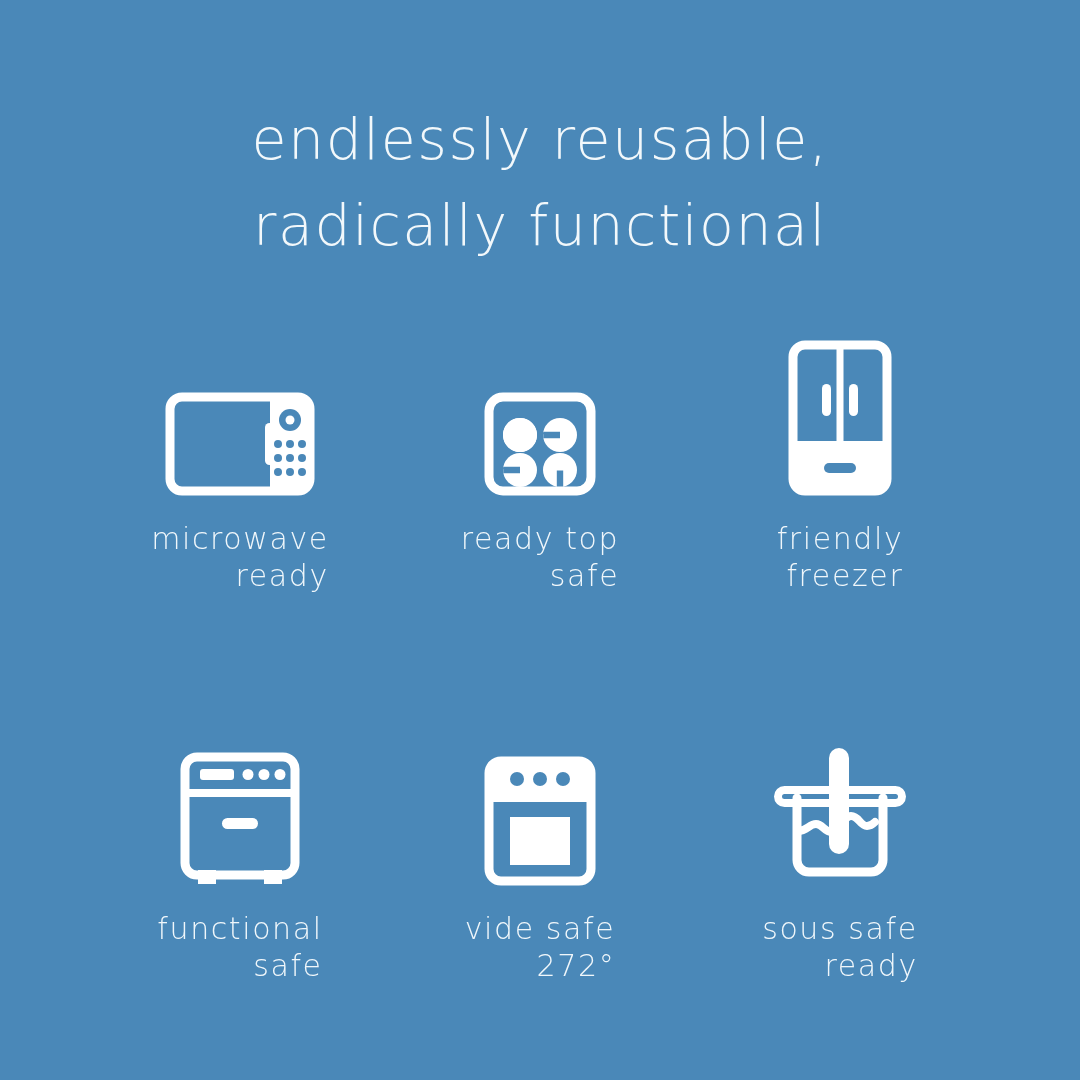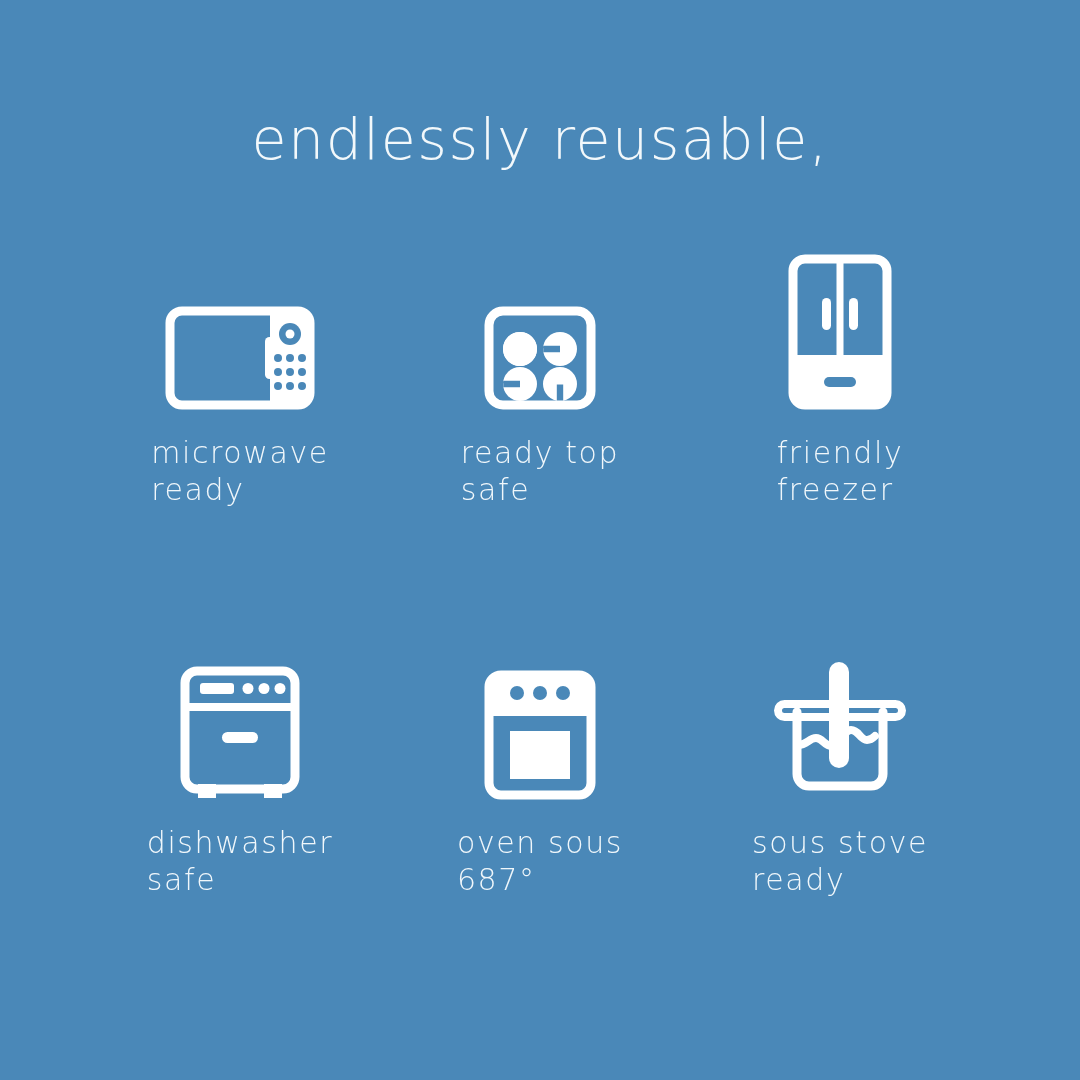--- a/index.html
+++ b/index.html
@@ -66,40 +66,41 @@
     display: flex;
     align-items: flex-end;
     justify-content: center;
   }
   .icon-box svg {
     display: block;
     overflow: visible;
   }
   .caption {
     margin-top: 24px;
-    text-align: left;
+    text-align: right;
     color: #f0f7fb;
     font-family: "DejaVu Sans", sans-serif;
     font-weight: 300;
     font-size: 30px;
     line-height: 37px;
     letter-spacing: 1.6px;
   }
   .caption-line {
     display: block;
     white-space: nowrap;
   }
 </style>
 </head>
 <body>
 
 <div class="page">
 
   <div class="headline">
     <span class="headline-line">endlessly reusable,</span>
+    <span class="headline-line">radically functional</span>
   </div>
 
   <div class="grid">
 
     <div class="row row-top">
 
       <div class="cell">
         <div class="icon-box">
           <svg width="150" height="104" viewBox="0 0 150 104" fill="none" xmlns="http://www.w3.org/2000/svg">
             <rect x="5" y="5" width="140" height="94" rx="12" stroke="#ffffff" stroke-width="9"></rect>
@@ -173,54 +174,54 @@
             <rect x="5" y="5" width="110" height="118" rx="12" stroke="#ffffff" stroke-width="9"></rect>
             <rect x="1" y="37" width="118" height="8" fill="#ffffff"></rect>
             <rect x="20" y="17" width="34" height="11" rx="3" fill="#ffffff"></rect>
             <circle cx="68" cy="22.5" r="5.5" fill="#ffffff"></circle>
             <circle cx="84" cy="22.5" r="5.5" fill="#ffffff"></circle>
             <circle cx="100" cy="22.5" r="5.5" fill="#ffffff"></circle>
             <rect x="42" y="66" width="36" height="11" rx="5.5" fill="#ffffff"></rect>
           </svg>
         </div>
         <div class="caption">
-          <span class="caption-line">dishwasher</span>
+          <span class="caption-line">functional</span>
           <span class="caption-line">safe</span>
         </div>
       </div>
 
       <div class="cell">
         <div class="icon-box">
           <svg width="112" height="130" viewBox="0 0 112 130" fill="none" xmlns="http://www.w3.org/2000/svg">
             <path d="M5 17A12 12 0 0 1 17 5h78a12 12 0 0 1 12 12v24H5z" fill="#ffffff"></path>
             <rect x="5" y="5" width="102" height="120" rx="12" stroke="#ffffff" stroke-width="9"></rect>
             <rect x="1" y="38" width="110" height="8" fill="#ffffff"></rect>
             <circle cx="33" cy="23" r="7" fill="#4a88b8"></circle>
             <circle cx="56" cy="23" r="7" fill="#4a88b8"></circle>
             <circle cx="79" cy="23" r="7" fill="#4a88b8"></circle>
             <rect x="26" y="61" width="60" height="48" fill="#ffffff"></rect>
           </svg>
         </div>
         <div class="caption">
-          <span class="caption-line">oven sous</span>
-          <span class="caption-line">687°</span>
+          <span class="caption-line">vide safe</span>
+          <span class="caption-line">272°</span>
         </div>
       </div>
 
       <div class="cell">
         <div class="icon-box">
           <svg width="134" height="142" viewBox="0 0 134 142" fill="none" xmlns="http://www.w3.org/2000/svg">
             <path d="M24 54v62a12 12 0 0 0 12 12h62a12 12 0 0 0 12-12V54" stroke="#ffffff" stroke-width="9" stroke-linecap="round"></path>
             <rect x="5" y="46" width="124" height="13" rx="6.5" stroke="#ffffff" stroke-width="8" fill="none"></rect>
             <path d="M25 87c9 0 11-7 18-7s8 8 16 8 11-16 19-16 9 10 16 10c4 0 6-2 8-4" stroke="#ffffff" stroke-width="8" stroke-linecap="round" stroke-linejoin="round" fill="none"></path>
             <rect x="56" y="4" width="20" height="106" rx="10" fill="#ffffff"></rect>
           </svg>
         </div>
         <div class="caption">
-          <span class="caption-line">sous stove</span>
+          <span class="caption-line">sous safe</span>
           <span class="caption-line">ready</span>
         </div>
       </div>
 
     </div>
 
   </div>
 </div>
 
 </body></html>

